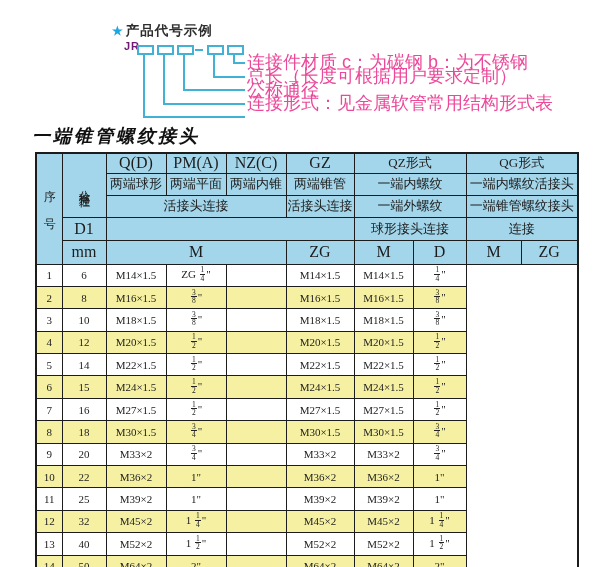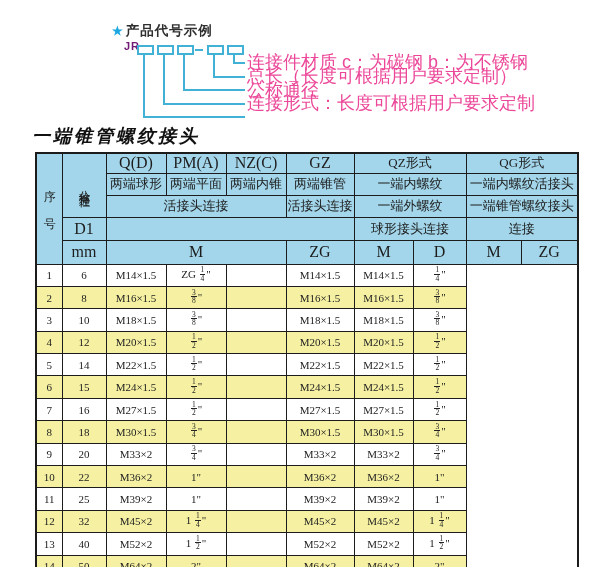--- a/index.html
+++ b/index.html
@@ -60,21 +60,21 @@
   <div class="hline" style="left:143px;top:116px;width:102px;"></div>
   <div class="hline" style="left:163px;top:103px;width:82px;"></div>
   <div class="hline" style="left:183px;top:89px;width:62px;"></div>
   <div class="hline" style="left:213px;top:76px;width:32px;"></div>
   <div class="hline" style="left:233px;top:62px;width:12px;"></div>
 
   <div class="diag-labels">
     <div class="diag-label">连接件材质  c：为碳钢  b：为不锈钢</div>
     <div class="diag-label">总长（长度可根据用户要求定制）</div>
     <div class="diag-label">公称通径</div>
-    <div class="diag-label">连接形式：长度可根据用户要求定制</div>
+    <div class="diag-label">连接形式：见金属软管常用结构形式表</div>
   </div>
 
   <div class="table-title">一端锥管螺纹接头</div>
 
   <table class="ref">
     <colgroup>
       <col style="width:26px">
         <col style="width:44px">
         <col style="width:60px">
         <col style="width:60px">

